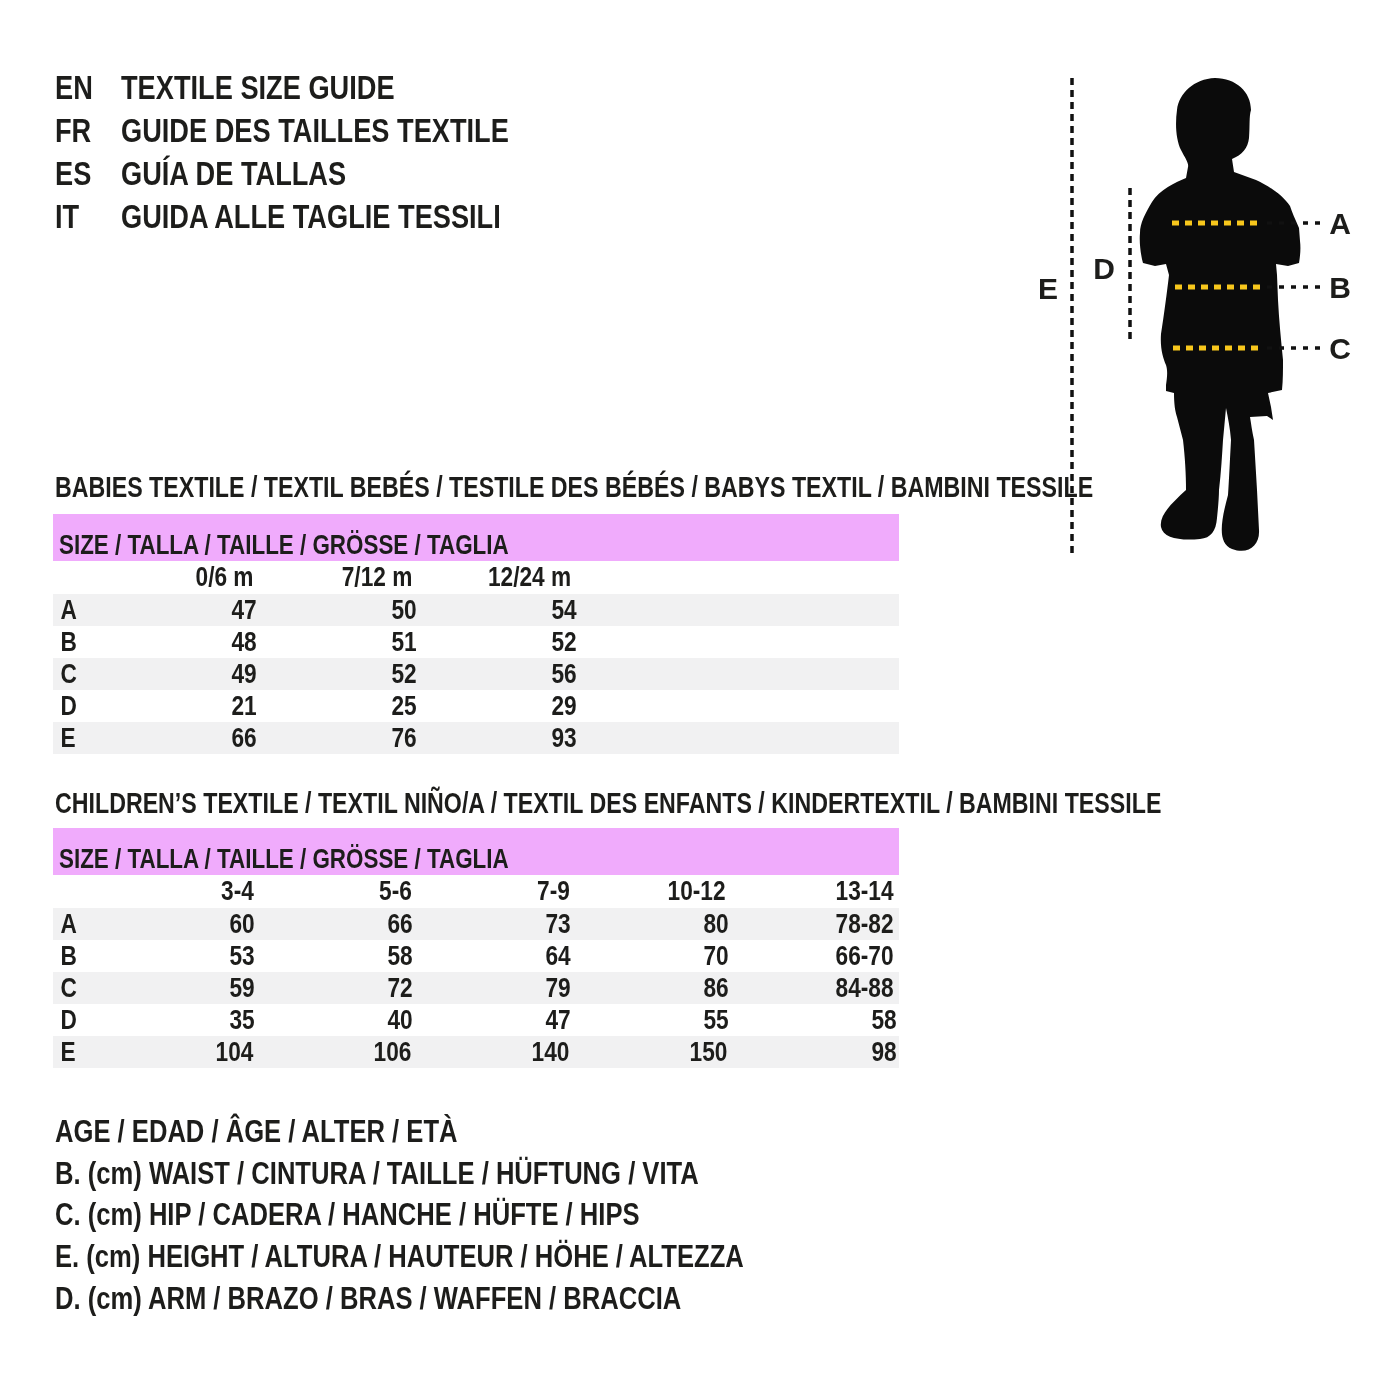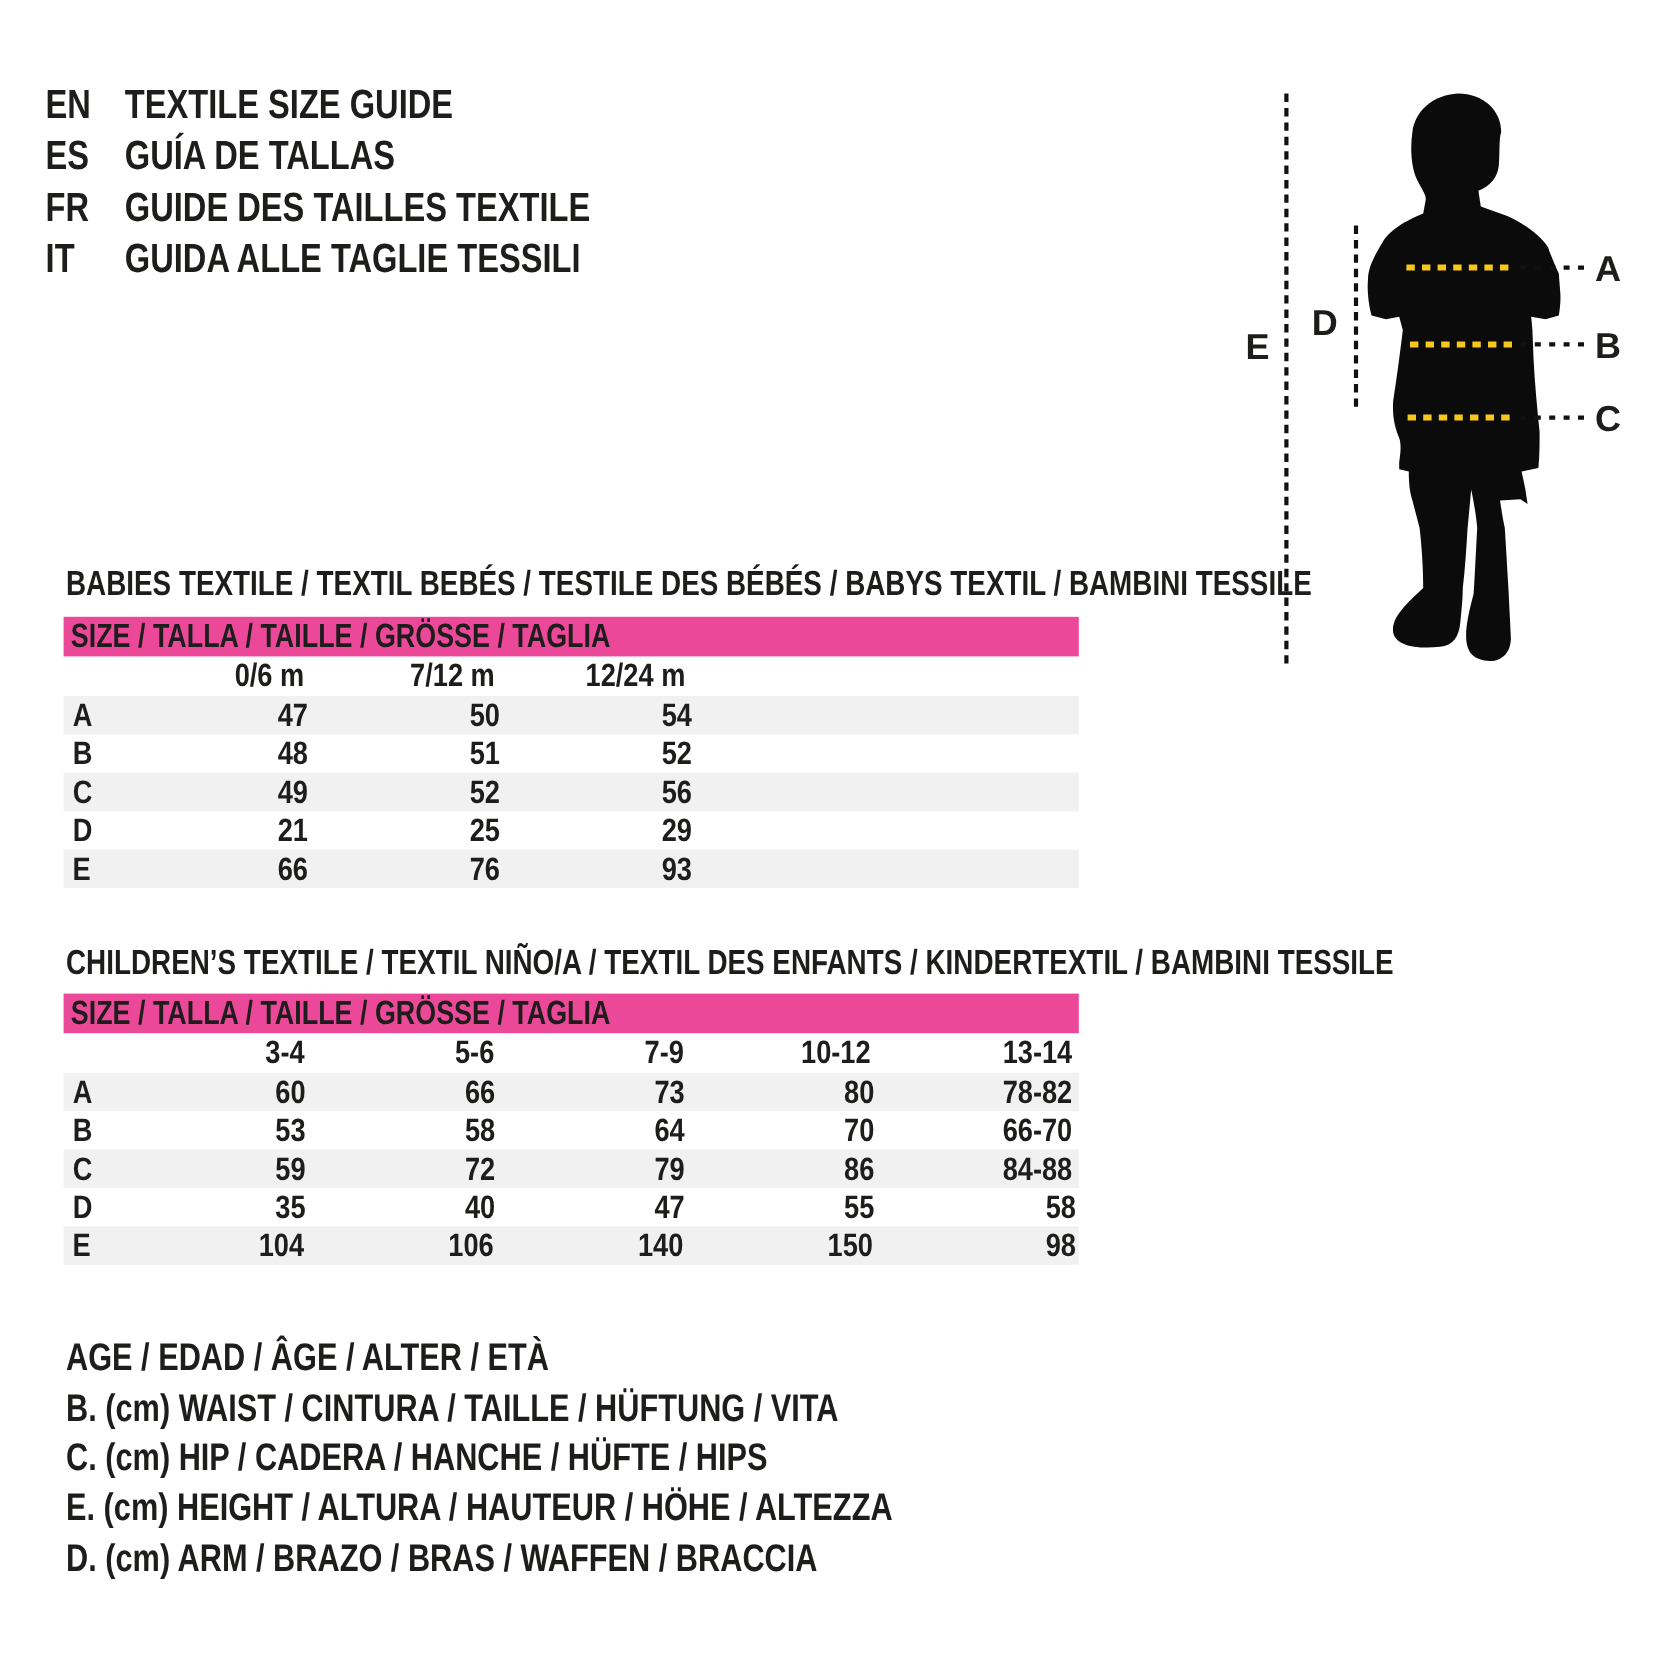--- a/index.html
+++ b/index.html
@@ -6,30 +6,30 @@
   body{
     width:1400px;height:1400px;position:relative;background:#ffffff;
     font-family:"Liberation Sans","DejaVu Sans",sans-serif;color:#1d1d1b;overflow:hidden;
   }
   .abs{position:absolute;}
   
   .cond{display:inline-block;transform:scaleX(.8);transform-origin:left center;white-space:nowrap;}
   .condc{display:inline-block;transform:scaleX(.84);transform-origin:center center;white-space:nowrap;}
 
   
-  .langs{left:38px;top:66px;font-size:34px;font-weight:700;line-height:43px;}
+  .langs{left:55px;top:66px;font-size:34px;font-weight:700;line-height:43px;}
   .lang-row{display:flex;}
   .lang-code{width:66px;flex:0 0 66px;}
 
   
   .sec-heading{font-size:29px;font-weight:700;line-height:34px;}
 
   
   .size-table{width:846px;}
-  .size-bar{height:33px;background:#ec4899;display:flex;align-items:flex-start;
+  .size-bar{height:47px;background:#f0abfc;display:flex;align-items:flex-end;
             font-size:28px;font-weight:700;padding-left:6px;box-sizing:border-box;}
   .trow{display:grid;align-items:center;font-size:27px;font-weight:700;height:32px;}
   .trow.colhead{height:33px;}
   .babies-grid{grid-template-columns:46px 160px 160px 160px auto;}
   .children-grid{grid-template-columns:46px 158px 158px 158px 158px auto;}
   .trow .cell{text-align:right;}
   .trow .rlabel{text-align:left;padding-left:6px;}
   .trow.shade{background:#f1f1f2;}
 
   
@@ -41,26 +41,26 @@
 </style>
 </head>
 <body>
 
 <div class="abs langs">
   <div class="lang-row">
     <span class="lang-code"><span class="cond">EN</span></span>
     <span class="cond">TEXTILE SIZE GUIDE</span>
   </div>
   <div class="lang-row">
+    <span class="lang-code"><span class="cond">FR</span></span>
+    <span class="cond">GUIDE DES TAILLES TEXTILE</span>
+  </div>
+  <div class="lang-row">
     <span class="lang-code"><span class="cond">ES</span></span>
     <span class="cond">GUÍA DE TALLAS</span>
-  </div>
-  <div class="lang-row">
-    <span class="lang-code"><span class="cond">FR</span></span>
-    <span class="cond">GUIDE DES TAILLES TEXTILE</span>
   </div>
   <div class="lang-row">
     <span class="lang-code"><span class="cond">IT</span></span>
     <span class="cond">GUIDA ALLE TAGLIE TESSILI</span>
   </div>
 </div>
 
 <svg class="abs figure-svg" width="340" height="500" viewBox="0 0 340 500" xmlns="http://www.w3.org/2000/svg">
 
   <line x1="52" y1="18" x2="52" y2="493" stroke="#111111" stroke-width="3.5" stroke-dasharray="7 5"></line>

